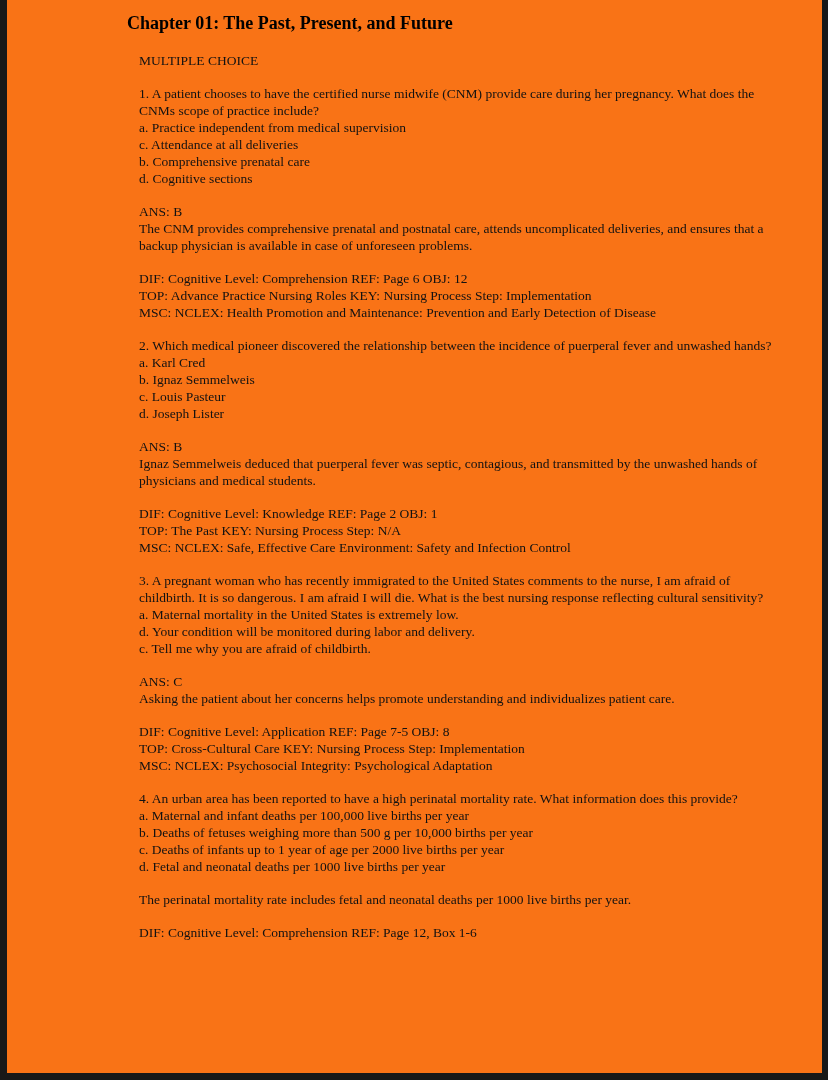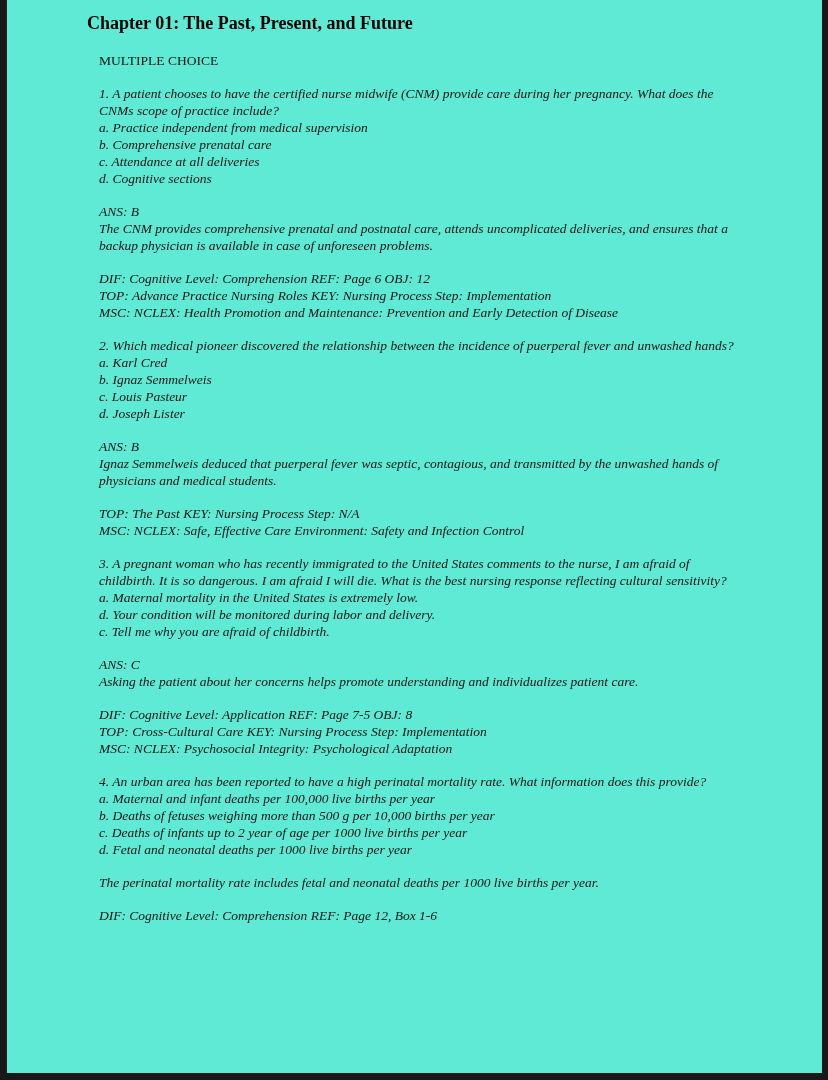--- a/index.html
+++ b/index.html
@@ -12,21 +12,22 @@
     height: 1080px;
     position: relative;
     overflow: hidden;
   }
   .page {
     position: absolute;
     left: 7px;
     top: 0;
     right: 6px;
     bottom: 7px;
-    background: #5eead4;
+    background: #f97316;
+    padding-left: 40px;
   }
   .content {
     box-sizing: content-box;
     width: 660px;
     padding: 12px 0 0 80px;
     font-family: "Liberation Serif", "DejaVu Serif", serif;
     font-size: 13.5px;
     line-height: 17px;
     color: #121212;
     text-align: left;
@@ -37,38 +38,37 @@
     line-height: 22px;
     margin: 0 0 18px 0;
     color: #000;
   }
   .block {
     margin: 0 0 16px 12px;
   }
   .line, .stem, .option {
     margin: 0;
     padding: 0;
-    font-style: italic;
   }
 </style>
 </head>
 <body>
 
 <div class="page">
   <div class="content">
 
     <div class="doc-title">Chapter 01: The Past, Present, and Future</div>
 
     <div class="block">MULTIPLE CHOICE</div>
 
     <div class="block">
       <div class="stem">1. A patient chooses to have the certified nurse midwife (CNM) provide care during her pregnancy. What does the CNMs scope of practice include?</div>
       <div class="option">a. Practice independent from medical supervision</div>
+      <div class="option">c. Attendance at all deliveries</div>
       <div class="option">b. Comprehensive prenatal care</div>
-      <div class="option">c. Attendance at all deliveries</div>
       <div class="option">d. Cognitive sections</div>
     </div>
     <div class="block">
       <div class="line">ANS: B</div>
       <div class="line">The CNM provides comprehensive prenatal and postnatal care, attends uncomplicated deliveries, and ensures that a backup physician is available in case of unforeseen problems.</div>
     </div>
     <div class="block">
       <div class="line">DIF: Cognitive Level: Comprehension REF: Page 6 OBJ: 12</div>
       <div class="line">TOP: Advance Practice Nursing Roles KEY: Nursing Process Step: Implementation</div>
       <div class="line">MSC: NCLEX: Health Promotion and Maintenance: Prevention and Early Detection of Disease</div>
@@ -79,20 +79,21 @@
       <div class="option">a. Karl Cred</div>
       <div class="option">b. Ignaz Semmelweis</div>
       <div class="option">c. Louis Pasteur</div>
       <div class="option">d. Joseph Lister</div>
     </div>
     <div class="block">
       <div class="line">ANS: B</div>
       <div class="line">Ignaz Semmelweis deduced that puerperal fever was septic, contagious, and transmitted by the unwashed hands of physicians and medical students.</div>
     </div>
     <div class="block">
+      <div class="line">DIF: Cognitive Level: Knowledge REF: Page 2 OBJ: 1</div>
       <div class="line">TOP: The Past KEY: Nursing Process Step: N/A</div>
       <div class="line">MSC: NCLEX: Safe, Effective Care Environment: Safety and Infection Control</div>
     </div>
 
     <div class="block">
       <div class="stem">3. A pregnant woman who has recently immigrated to the United States comments to the nurse, I am afraid of childbirth. It is so dangerous. I am afraid I will die. What is the best nursing response reflecting cultural sensitivity?</div>
       <div class="option">a. Maternal mortality in the United States is extremely low.</div>
       <div class="option">d. Your condition will be monitored during labor and delivery.</div>
       <div class="option">c. Tell me why you are afraid of childbirth.</div>
     </div>
@@ -103,21 +104,21 @@
     <div class="block">
       <div class="line">DIF: Cognitive Level: Application REF: Page 7-5 OBJ: 8</div>
       <div class="line">TOP: Cross-Cultural Care KEY: Nursing Process Step: Implementation</div>
       <div class="line">MSC: NCLEX: Psychosocial Integrity: Psychological Adaptation</div>
     </div>
 
     <div class="block">
       <div class="stem">4. An urban area has been reported to have a high perinatal mortality rate. What information does this provide?</div>
       <div class="option">a. Maternal and infant deaths per 100,000 live births per year</div>
       <div class="option">b. Deaths of fetuses weighing more than 500 g per 10,000 births per year</div>
-      <div class="option">c. Deaths of infants up to 2 year of age per 1000 live births per year</div>
+      <div class="option">c. Deaths of infants up to 1 year of age per 2000 live births per year</div>
       <div class="option">d. Fetal and neonatal deaths per 1000 live births per year</div>
     </div>
     <div class="block">
       <div class="line">The perinatal mortality rate includes fetal and neonatal deaths per 1000 live births per year.</div>
     </div>
     <div class="block">
       <div class="line">DIF: Cognitive Level: Comprehension REF: Page 12, Box 1-6</div>
     </div>
 
   </div>

